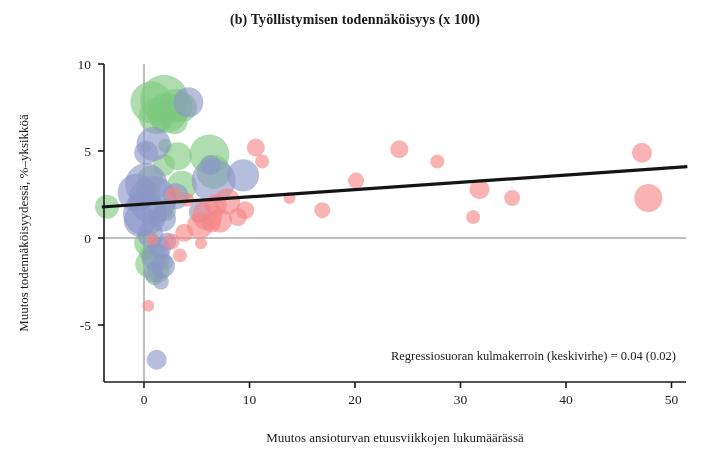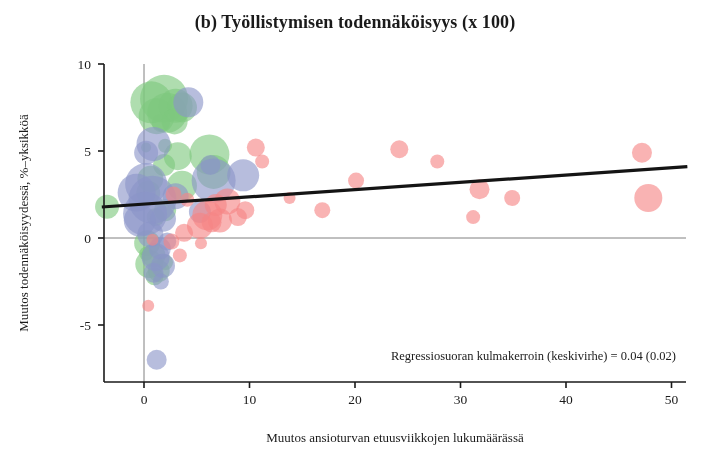--- a/index.html
+++ b/index.html
@@ -1,18 +1,18 @@
 <!DOCTYPE html>
 <html><head>
 <meta charset="utf-8">
 <style>
   html,body{margin:0;padding:0;background:#ffffff;}
   body{width:710px;height:474px;overflow:hidden;font-family:"Liberation Serif",serif;color:#1a1a1a;}
   #fig{position:relative;width:710px;height:474px;}
-  #chart-title{position:absolute;left:0;top:12px;width:710px;text-align:center;font-size:18px;font-weight:bold;letter-spacing:.1px;}
+  #chart-title{position:absolute;left:0;top:12px;width:710px;text-align:center;font-size:14px;font-weight:bold;letter-spacing:.1px;}
   #plot-svg{position:absolute;left:0;top:0;}
   .axis-label{font-family:"Liberation Serif",serif;font-size:13px;fill:#1a1a1a;}
   .tick-label{font-family:"Liberation Serif",serif;font-size:13.5px;fill:#1a1a1a;}
   .annot{font-family:"Liberation Serif",serif;font-size:12.5px;fill:#1a1a1a;}
 </style>
 </head>
 <body>
 
 <div id="fig">
 

